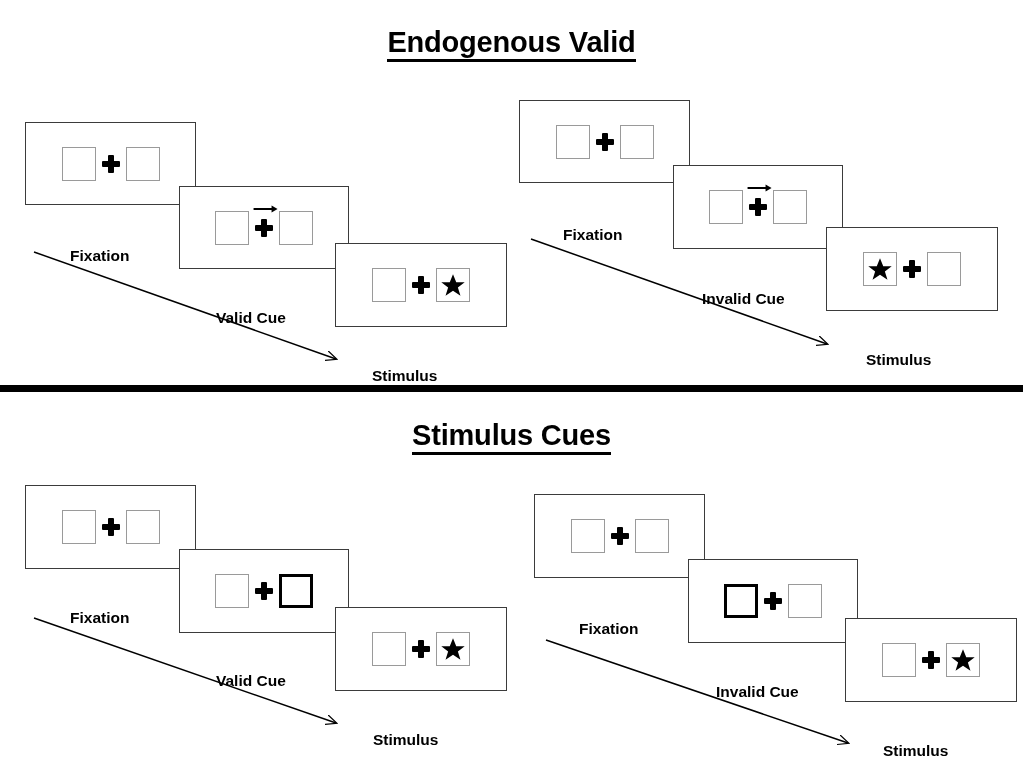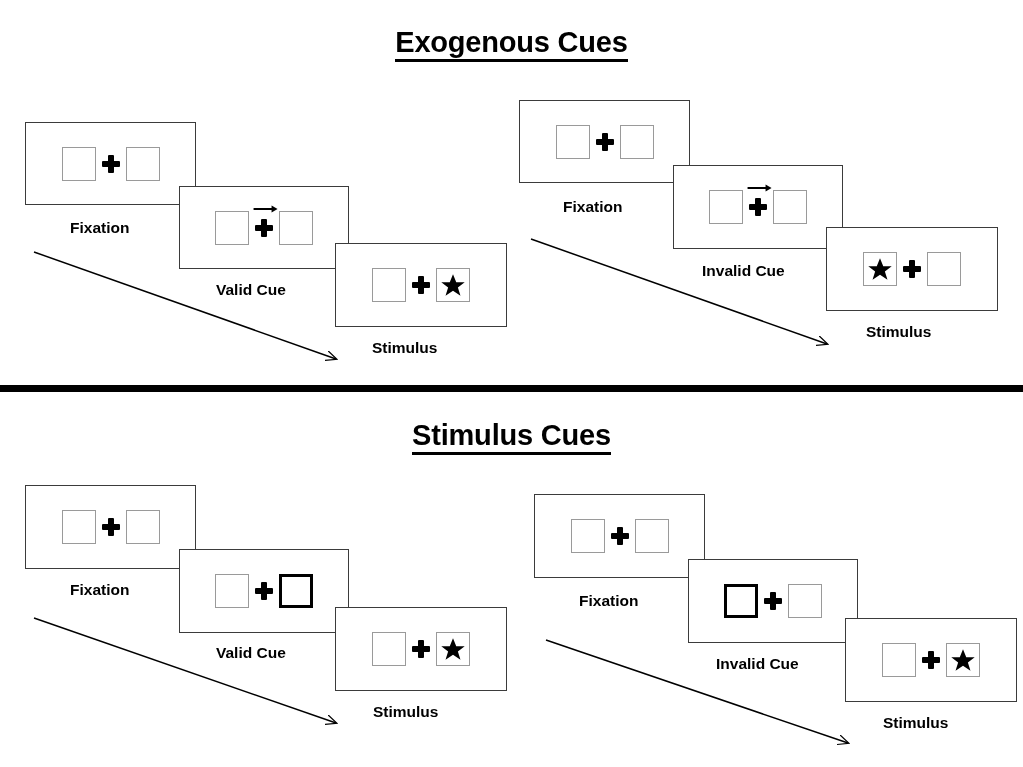--- a/index.html
+++ b/index.html
@@ -98,34 +98,35 @@
     transform: translateX(-44%);
     width: 26px;
     height: 10px;
   }
   .label {
     position: absolute;
     font-weight: bold;
     font-size: 15.5px;
     color: #000;
     white-space: nowrap;
+    margin-top: 28px;
   }
   .flow-arrow {
     position: absolute;
     left: 0; top: 0;
     width: 1023px;
     height: 767px;
     pointer-events: none;
   }
 </style>
 </head>
 <body>
 
 <div class="section-title" style="top:26px;">
-  <span>Exogenous Cues</span>
+  <span>Endogenous Valid</span>
 </div>
 
 <svg class="flow-arrow" viewBox="0 0 1023 767">
   <defs>
     <marker id="ah" markerWidth="12" markerHeight="10" refX="10" refY="5" orient="auto" markerUnits="userSpaceOnUse">
       <path d="M0,0 L11,5 L0,10" fill="none" stroke="#000" stroke-width="1.2"></path>
     </marker>
   </defs>
   <line x1="34" y1="252" x2="336" y2="359" stroke="#000" stroke-width="1.5" marker-end="url(#ah)"></line>
   <line x1="531" y1="239" x2="827" y2="344" stroke="#000" stroke-width="1.5" marker-end="url(#ah)"></line>

